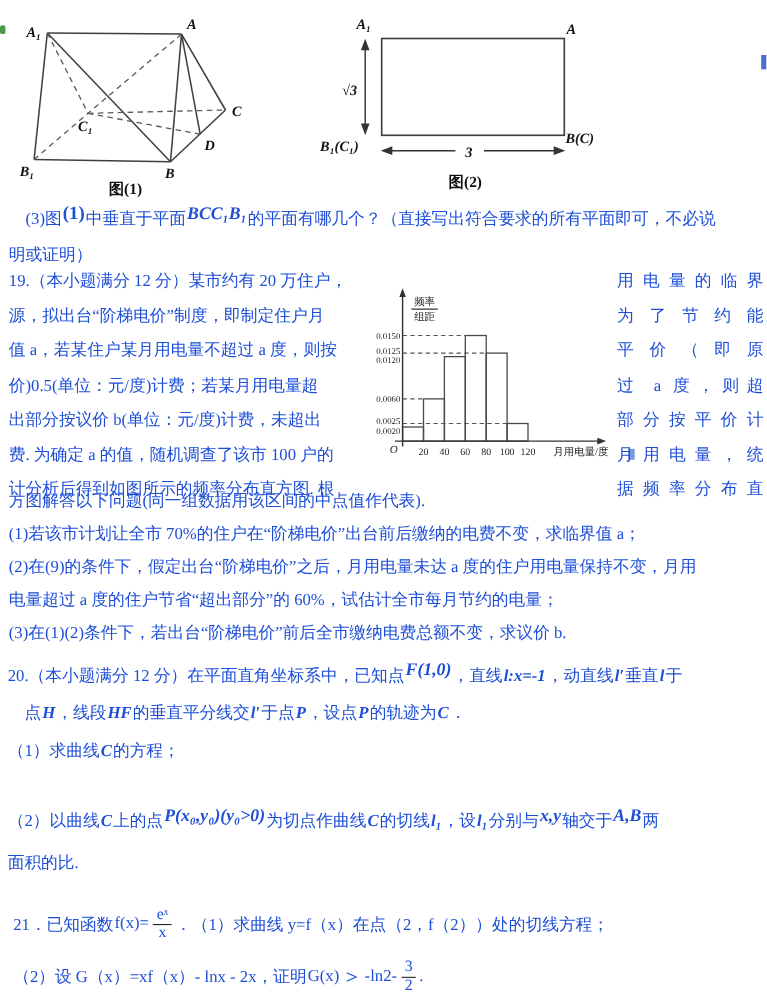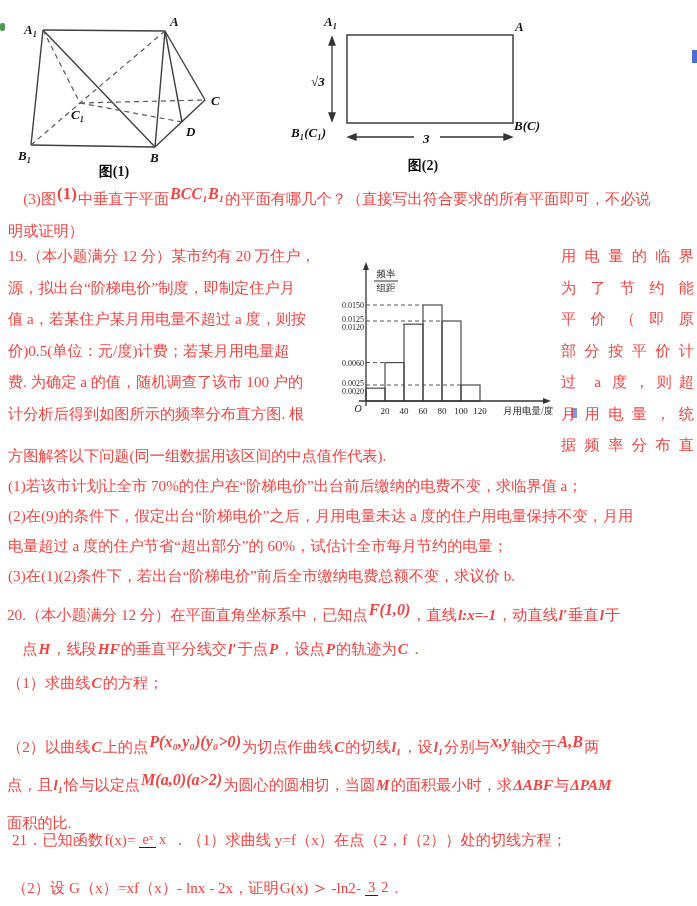--- a/index.html
+++ b/index.html
@@ -1,27 +1,27 @@
 <!DOCTYPE html>
 <html><head>
 <meta charset="utf-8">
 <style>
   html,body{margin:0;padding:0;background:#ffffff;}
   #page{position:relative;width:697px;height:906px;background:#fff;overflow:hidden;
-        font-family:"Liberation Serif","DejaVu Serif",serif;color:#ef4444;font-size:15.2px;}
+        font-family:"Liberation Serif","DejaVu Serif",serif;color:#1d4ed8;font-size:15.2px;}
   .abs{position:absolute;}
   .tline{white-space:nowrap;}
   .justify .tline{white-space:normal;text-align:justify;text-align-last:justify;}
   .m{font-style:italic;font-weight:bold;font-family:"Liberation Serif","DejaVu Serif",serif;padding:0 1px;}
   .mu{font-style:italic;font-weight:bold;font-family:"Liberation Serif","DejaVu Serif",serif;
       position:relative;top:-5px;font-size:1.06em;padding:0 1px;}
   .bsup{font-weight:bold;position:relative;top:-5px;font-size:1.12em;padding:0 1px;}
   .m2{font-family:"Liberation Serif","DejaVu Serif",serif;padding:0 1px;text-align:right;}
   .gt{font-size:1.25em;padding:0 1px;}
-  .frac{display:inline-flex;flex-direction:row;align-items:center;vertical-align:middle;
+  .frac{display:inline-flex;flex-direction:column;align-items:center;vertical-align:middle;
         line-height:1.05;margin:0 3px;font-size:0.95em;font-family:"Liberation Serif",serif;}
   .frac .fnum{border-bottom:1.3px solid #222;padding:0 3px;}
   .frac .fden{padding:0 3px;}
   .q19L{left:8px;top:240px;width:336px;line-height:31.5px;}
   .q19R{left:561px;top:240px;width:133px;line-height:31.5px;}
   .q3P{left:8px;top:183px;width:684px;line-height:32px;}
   .q19B{left:8px;top:441px;width:688px;line-height:30px;}
   .q20A{left:7px;top:598px;width:688px;line-height:34px;}
   .q20B{left:7px;top:728px;width:688px;line-height:38px;}
   .q21{left:12px;top:816px;width:684px;}
@@ -93,20 +93,21 @@
   <div class="abs q3P">
       <div class="tline"><span>　(3)图</span><span class="bsup">(1)</span><span>中垂直于平面</span><span class="mu">BCC₁B₁</span><span>的平面有哪几个？（直接写出符合要求的所有平面即可，不必说</span></div>
       <div class="tline"><span>明或证明）</span></div>
     </div>
 
   <div class="abs q19L">
       <div class="tline"><span>19.（本小题满分 12 分）某市约有 20 万住户，</span></div>
       <div class="tline"><span>源，拟出台“阶梯电价”制度，即制定住户月</span></div>
       <div class="tline"><span>值 a，若某住户某月用电量不超过 a 度，则按</span></div>
       <div class="tline"><span>价)0.5(单位：元/度)计费；若某月用电量超</span></div>
+      <div class="tline"><span>出部分按议价 b(单位：元/度)计费，未超出</span></div>
       <div class="tline"><span>费. 为确定 a 的值，随机调查了该市 100 户的</span></div>
       <div class="tline"><span>计分析后得到如图所示的频率分布直方图. 根</span></div>
     </div>
 
   <svg class="abs" style="left:341px;top:254px;" width="240" height="172" viewBox="0 0 240 172">
       <rect x="25" y="134.2" width="19" height="12.800000000000011" fill="#ffffff" fill-opacity="0" stroke="#4a4a4a" stroke-width="1.2"></rect>
       <rect x="44" y="108.6" width="19" height="38.400000000000006" fill="#ffffff" fill-opacity="0" stroke="#4a4a4a" stroke-width="1.2"></rect>
       <rect x="63" y="70.2" width="19" height="76.8" fill="#ffffff" fill-opacity="0" stroke="#4a4a4a" stroke-width="1.2"></rect>
       <rect x="82" y="51" width="19" height="96" fill="#ffffff" fill-opacity="0" stroke="#4a4a4a" stroke-width="1.2"></rect>
       <rect x="101" y="67" width="19" height="80" fill="#ffffff" fill-opacity="0" stroke="#4a4a4a" stroke-width="1.2"></rect>
@@ -135,43 +136,42 @@
       <text x="162" y="160" text-anchor="start" font-size="9.5" fill="#222">月用电量/度</text>
       <text x="45" y="23" text-anchor="middle" font-size="9.5" fill="#222">频率</text>
       <line x1="33" y1="27" x2="57" y2="27" stroke="#333" stroke-width="1"></line>
       <text x="45" y="37" text-anchor="middle" font-size="9.5" fill="#222">组距</text>
     </svg>
 
   <div class="abs q19R justify">
       <div class="tline"><span>用电量的临界</span></div>
       <div class="tline"><span>为了节约能</span></div>
       <div class="tline"><span>平价（即原</span></div>
+      <div class="tline"><span>过 a 度，则超</span></div>
       <div class="tline"><span>部分按平价计</span></div>
-      <div class="tline"><span>过 a 度，则超</span></div>
       <div class="tline"><span>月用电量，统</span></div>
       <div class="tline"><span>据频率分布直</span></div>
     </div>
 
   <div class="abs q19B">
       <div class="tline"><span>方图解答以下问题(同一组数据用该区间的中点值作代表).</span></div>
       <div class="tline"><span>(1)若该市计划让全市 70%的住户在“阶梯电价”出台前后缴纳的电费不变，求临界值 a；</span></div>
       <div class="tline"><span>(2)在(9)的条件下，假定出台“阶梯电价”之后，月用电量未达 a 度的住户用电量保持不变，月用</span></div>
       <div class="tline"><span>电量超过 a 度的住户节省“超出部分”的 60%，试估计全市每月节约的电量；</span></div>
       <div class="tline"><span>(3)在(1)(2)条件下，若出台“阶梯电价”前后全市缴纳电费总额不变，求议价 b.</span></div>
     </div>
 
   <div class="abs q20A">
       <div class="tline"><span>20.（本小题满分 12 分）在平面直角坐标系中，已知点</span><span class="mu">F(1,0)</span><span>，直线</span><span class="m">l:x=-1</span><span>，动直线</span><span class="m">l′</span><span>垂直</span><span class="m">l</span><span>于</span></div>
       <div class="tline"><span>　点</span><span class="m">H</span><span>，线段</span><span class="m">HF</span><span>的垂直平分线交</span><span class="m">l′</span><span>于点</span><span class="m">P</span><span>，设点</span><span class="m">P</span><span>的轨迹为</span><span class="m">C</span><span>．</span></div>
       <div class="tline"><span>（1）求曲线</span><span class="m">C</span><span>的方程；</span></div>
     </div>
 
   <div class="abs q20B">
       <div class="tline"><span>（2）以曲线</span><span class="m">C</span><span>上的点</span><span class="mu">P(x₀,y₀)(y₀&gt;0)</span><span>为切点作曲线</span><span class="m">C</span><span>的切线</span><span class="m">l₁</span><span>，设</span><span class="m">l₁</span><span>分别与</span><span class="mu">x,y</span><span>轴交于</span><span class="mu">A,B</span><span>两</span></div>
-      <div class="tline"><span>点，且</span><span class="m">l₁</span><span>恰与以定点</span><span class="mu">M(a,0)(a&gt;2)</span><span>为圆心的圆相切，当圆</span><span class="m">M</span><span>的面积最小时，求</span><span class="m">ΔABF</span><span>与</span><span class="m">ΔPAM</span></div>
       <div class="tline"><span>面积的比.</span></div>
     </div>
 
   <div class="abs q21">
       <div class="tline">
         <span>21．已知函数</span>
         <span class="m2">f(x)=</span>
         <span class="frac">
           <span class="fnum">eˣ</span>
           <span class="fden">x</span>

